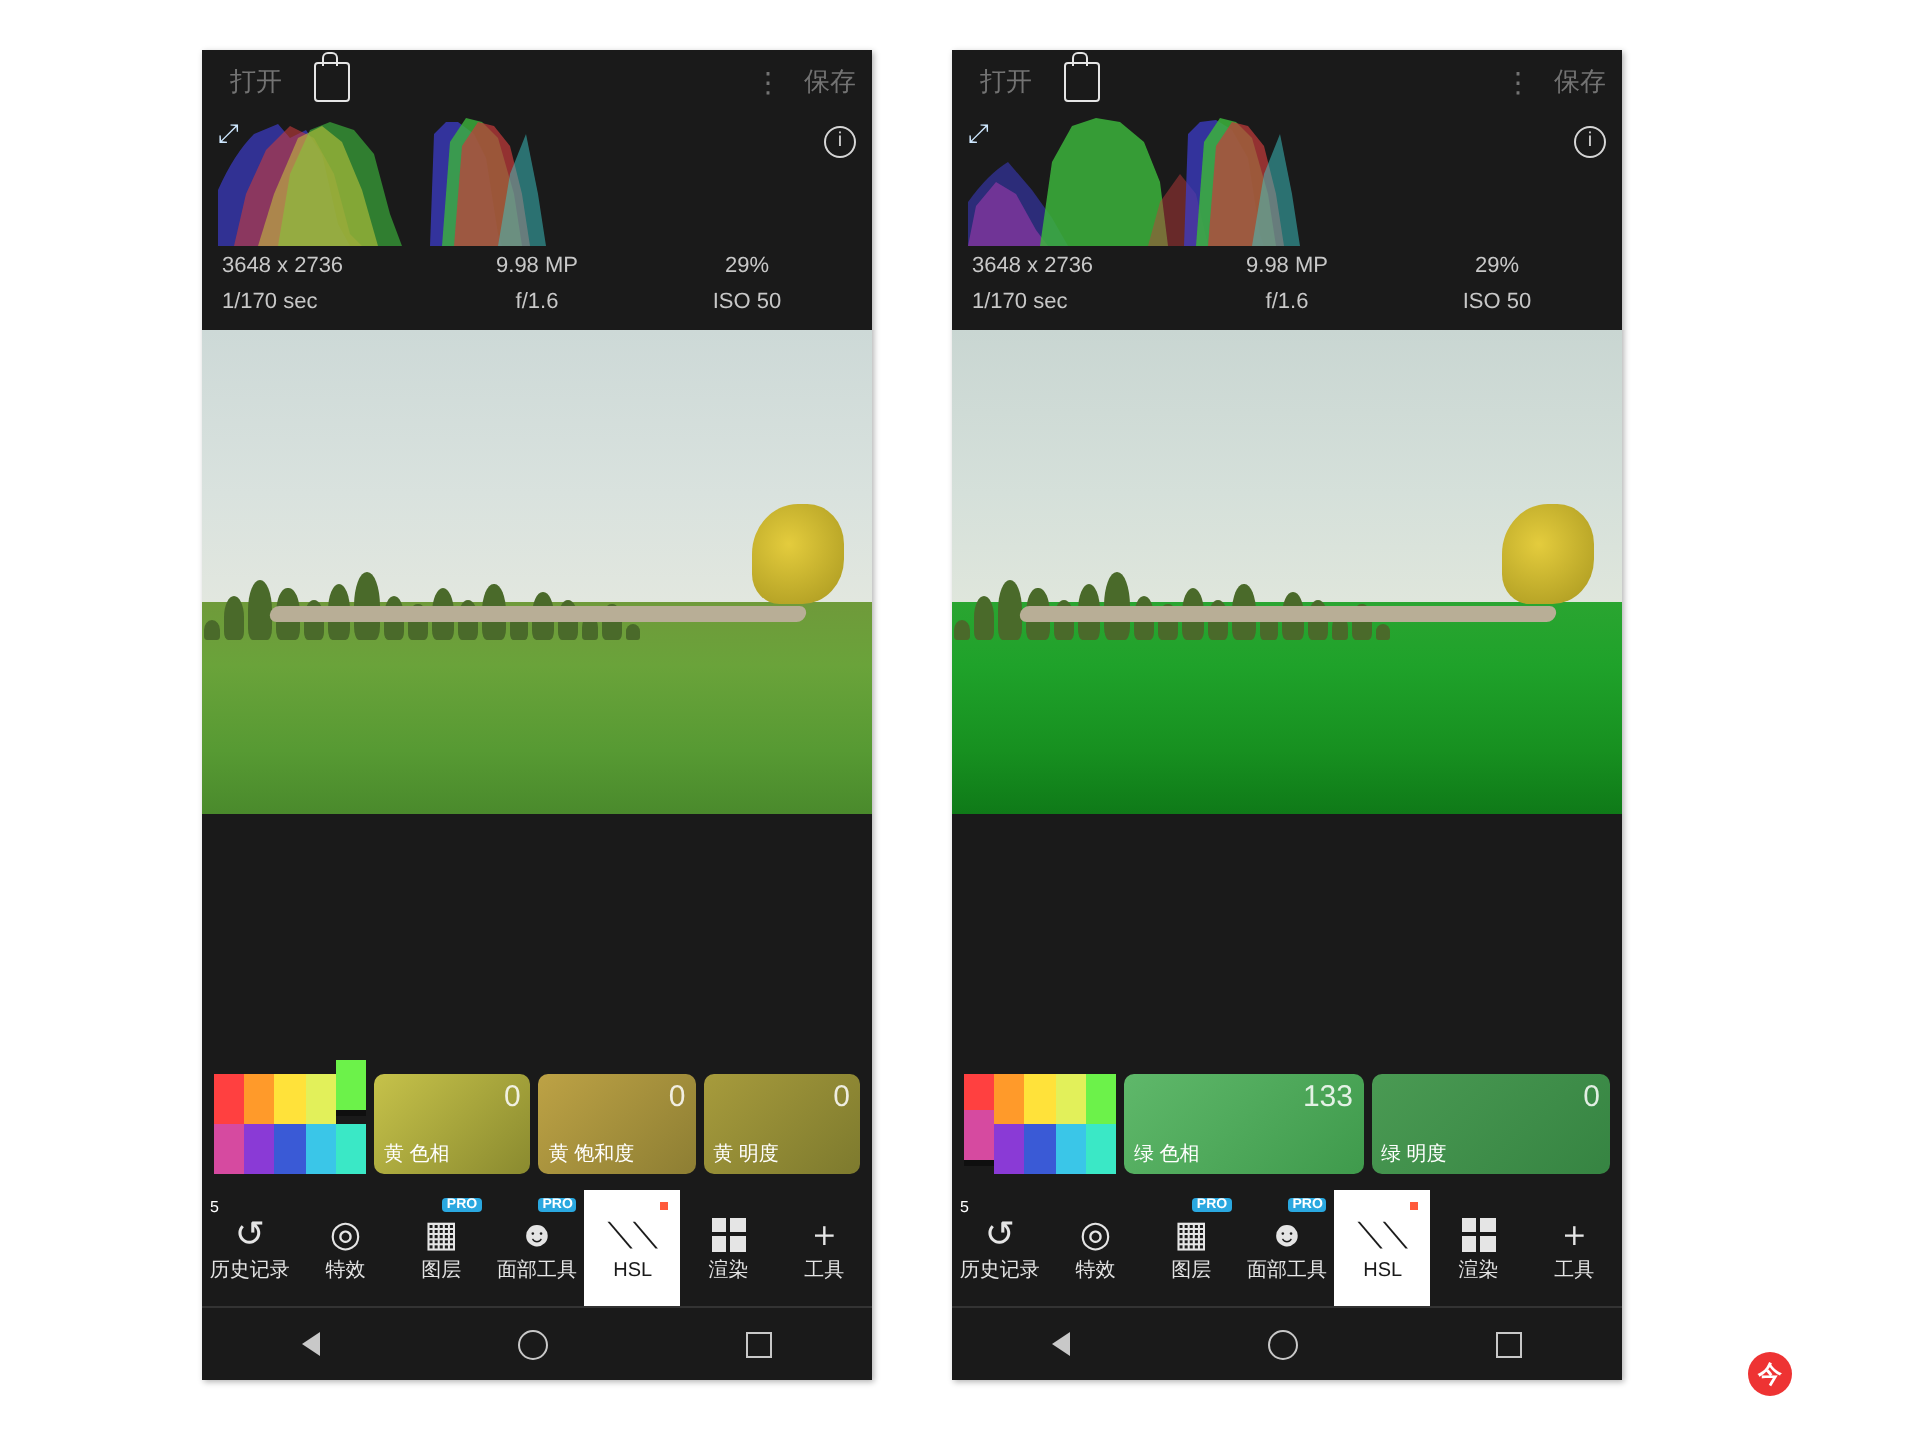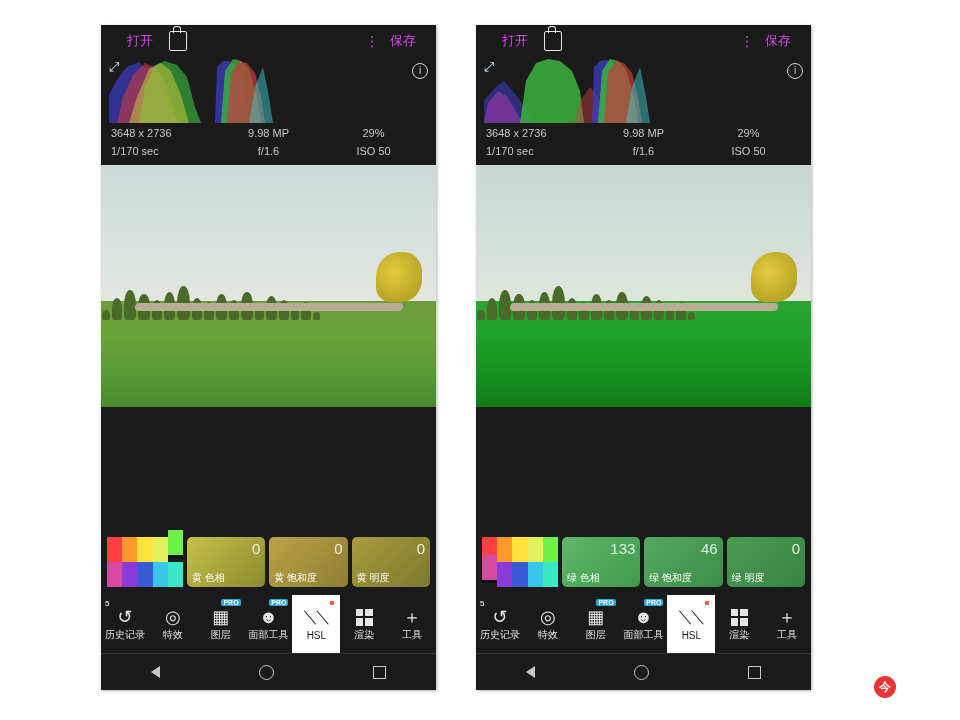--- a/index.html
+++ b/index.html
@@ -1,18 +1,18 @@
 <!DOCTYPE html>
 <html><head>
 <meta charset="utf-8">
 <style>
   body{margin:0;background:#fff;font-family:Arial,"PingFang SC","Microsoft YaHei",sans-serif;width:960px;height:720px;overflow:hidden;position:relative}
   .panels{display:flex;gap:40px;position:absolute;left:101px;top:25px}
   .phone{width:335px;height:665px;background:#1a1a1a;display:flex;flex-direction:column;overflow:hidden;box-shadow:1px 1px 3px rgba(0,0,0,.3)}
-  .topbar{height:32px;display:flex;align-items:center;padding:0 20px;color:#d946ef;font-size:13px}
+  .topbar{height:32px;display:flex;align-items:center;padding:0 8px;color:#737373;font-size:13px}
   .topbar .open{padding:0 6px}
   .topbar .bag{width:16px;height:18px;border:1.5px solid #e5e5e5;border-radius:2px;position:relative;margin-left:10px}
   .topbar .bag::before{content:"";position:absolute;top:-6px;left:3px;width:6px;height:6px;border:1.5px solid #e5e5e5;border-bottom:none;border-radius:3px 3px 0 0}
   .topbar .sp{flex:1}
   .topbar .dots{letter-spacing:-1px;font-size:14px;margin-right:12px}
   .histwrap{height:66px;position:relative;margin:0 8px}
   .expand{position:absolute;left:0;top:2px;color:#cfe8ff;font-size:13px;z-index:3}
   .info{position:absolute;right:0;top:6px;width:14px;height:14px;border:1.5px solid #d6d6d6;border-radius:50%;color:#d6d6d6;font-size:10px;text-align:center;line-height:13px;z-index:3}
   .hist{position:absolute;left:0;right:0;bottom:0;height:66px}
   .meta{color:#c8c8c8;font-size:11px;padding:4px 10px 2px;display:flex}
@@ -280,25 +280,20 @@
           <div class="sw" style="background:#8a3ad6;"></div>
           <div class="sw" style="background:#3a5ad6;"></div>
           <div class="sw" style="background:#3ac6e8;"></div>
           <div class="sw" style="background:#3ae8c6;"></div>
         </div>
       <div class="adjtile" style="background:linear-gradient(135deg,#5fb86a,#3f9a4c)">
       <span class="val">133</span>
       <span class="lab">绿
 色相</span>
         </div>
-        <div class="adjtile" style="background:linear-gradient(135deg,#55a85f,#3c8e47)">
-      <span class="val">46</span>
-      <span class="lab">绿
-饱和度</span>
-        </div>
         <div class="adjtile" style="background:linear-gradient(135deg,#4a9a53,#368442)">
       <span class="val">0</span>
       <span class="lab">绿
 明度</span>
         </div>
     </div>
     <div class="toolbar">
         <div class="tbtn ">
       <span class="cornerbadge">5</span>
 

